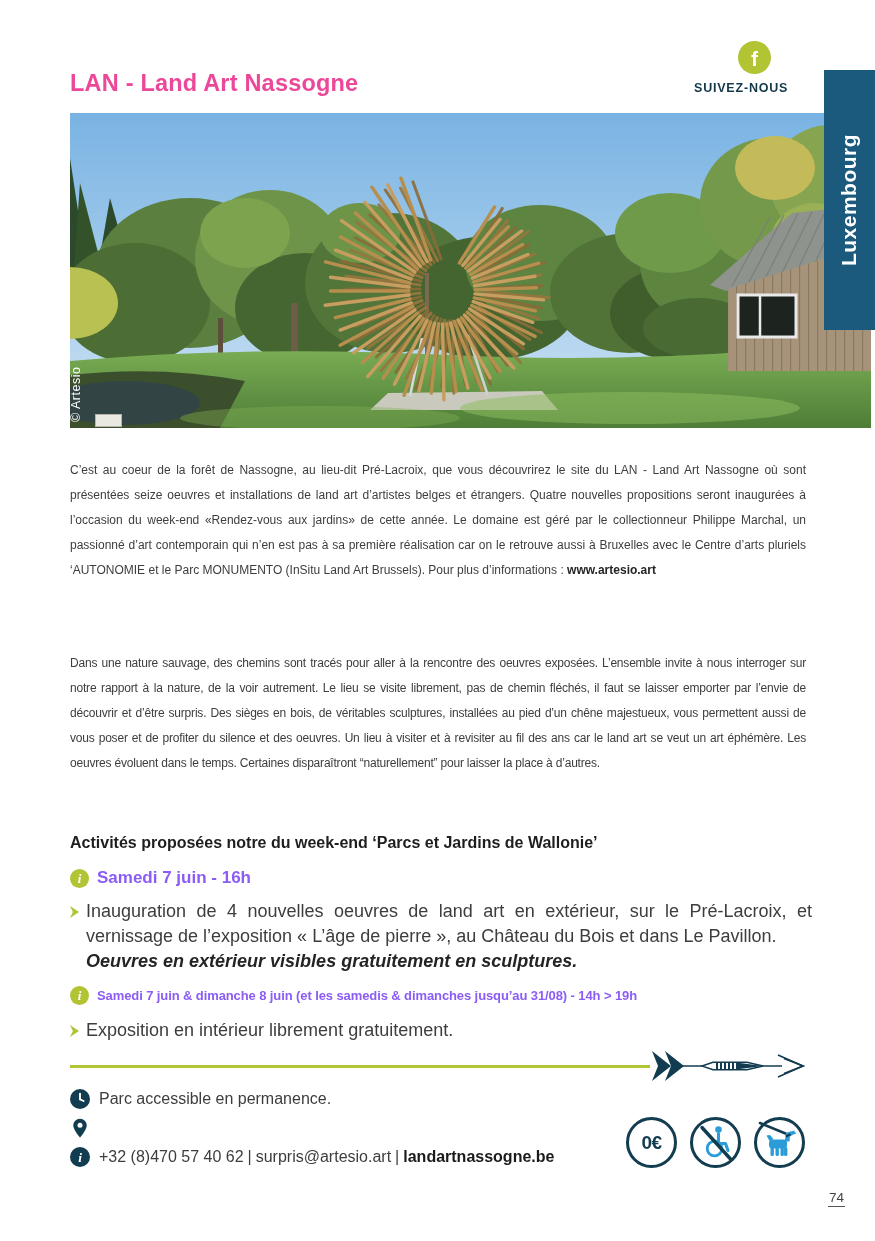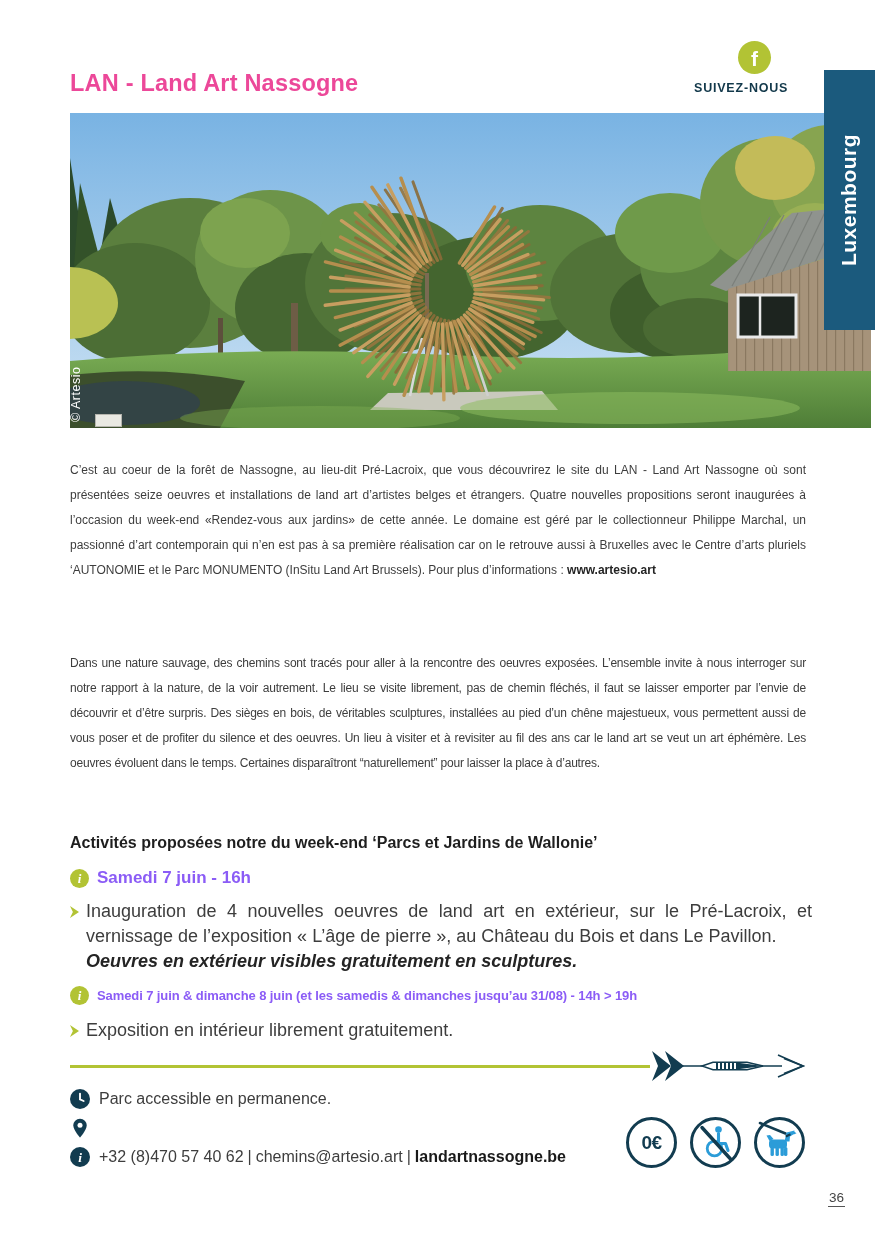--- a/index.html
+++ b/index.html
@@ -327,21 +327,21 @@
       <svg width="20" height="20" viewBox="0 0 20 20">
         <path d="M10 0.8 C6.3 0.8 3.3 3.8 3.3 7.5 C3.3 12.2 10 19.5 10 19.5 C10 19.5 16.7 12.2 16.7 7.5 C16.7 3.8 13.7 0.8 10 0.8 Z" fill="#123c50"></path>
         <circle cx="10" cy="7.3" r="2.5" fill="#fff"></circle>
       </svg>
     </div>
     <div class="c-row">
       <svg width="20" height="20" viewBox="0 0 20 20">
         <circle cx="10" cy="10" r="10" fill="#123c50"></circle>
         <text x="10.2" y="15" text-anchor="middle" fill="#fff" font-size="13.5" font-weight="bold" font-style="italic" font-family="Liberation Serif, serif">i</text>
       </svg>
-      <span class="txt"><span>+32 (8)470 57 40 62</span><span class="sep">|</span><span>chemins@artesio.art</span><span class="sep">|</span><b>landartnassogne.be</b></span>
+      <span class="txt"><span>+32 (8)470 57 40 62</span><span class="sep">|</span><span>surpris@artesio.art</span><span class="sep">|</span><b>landartnassogne.be</b></span>
     </div>
   </div>
 
   <div class="amenities">
     <div class="amenity">
       <span class="price">0€</span>
     </div>
     <div class="amenity">
       <svg width="44" height="44" viewBox="0 0 44 44">
         <circle cx="24.5" cy="8.5" r="3.3" fill="#2b9cd8"></circle>
@@ -361,15 +361,15 @@
           <rect x="22.5" y="26" width="3.4" height="9" rx="1.6"></rect>
           <rect x="26" y="26" width="3.4" height="9" rx="1.6"></rect>
           <path d="M26.5 20.5 L28.5 11.5 L36.5 9.5 L36 13 L32 15.5 L31.5 20.5 Z"></path>
           <path d="M35 9.8 L38.5 12.2 L35.8 13.6 Z"></path>
         </g>
         <line x1="27.8" y1="15.5" x2="32.5" y2="13.2" stroke="#123c50" stroke-width="2.1"></line>
       </svg>
     </div>
   </div>
 
-  <div class="page-num">36</div>
+  <div class="page-num">74</div>
 
 </div>
 
 </body></html>

